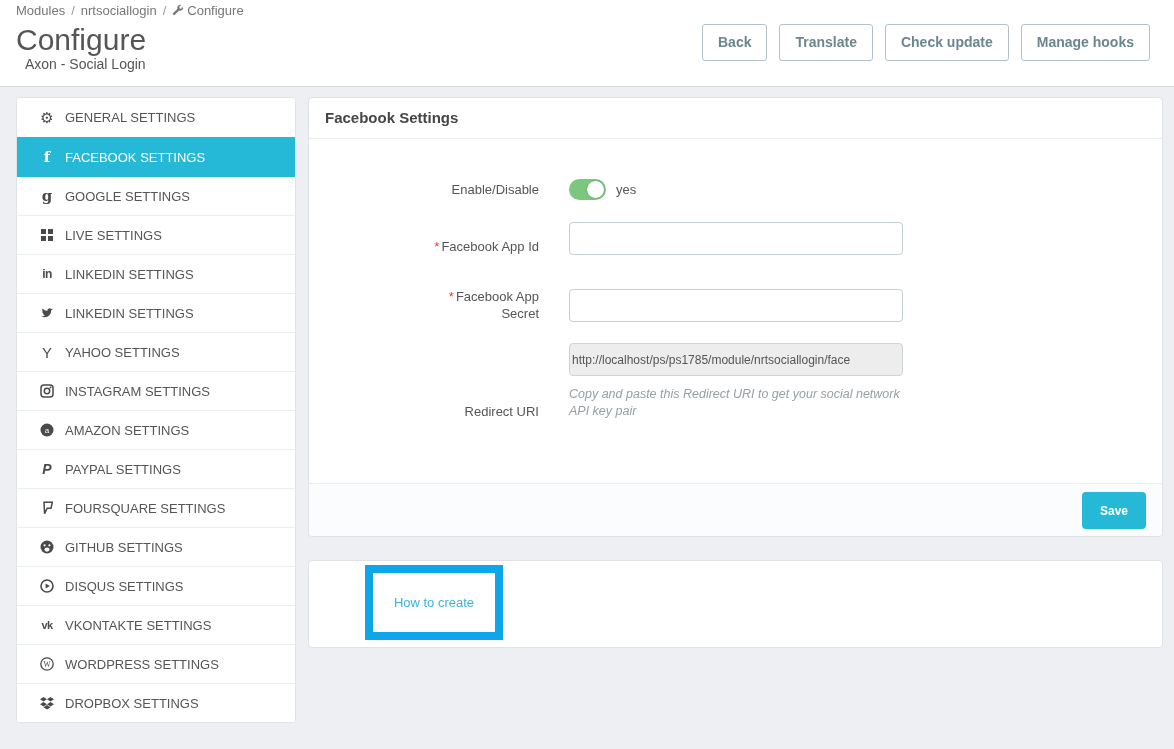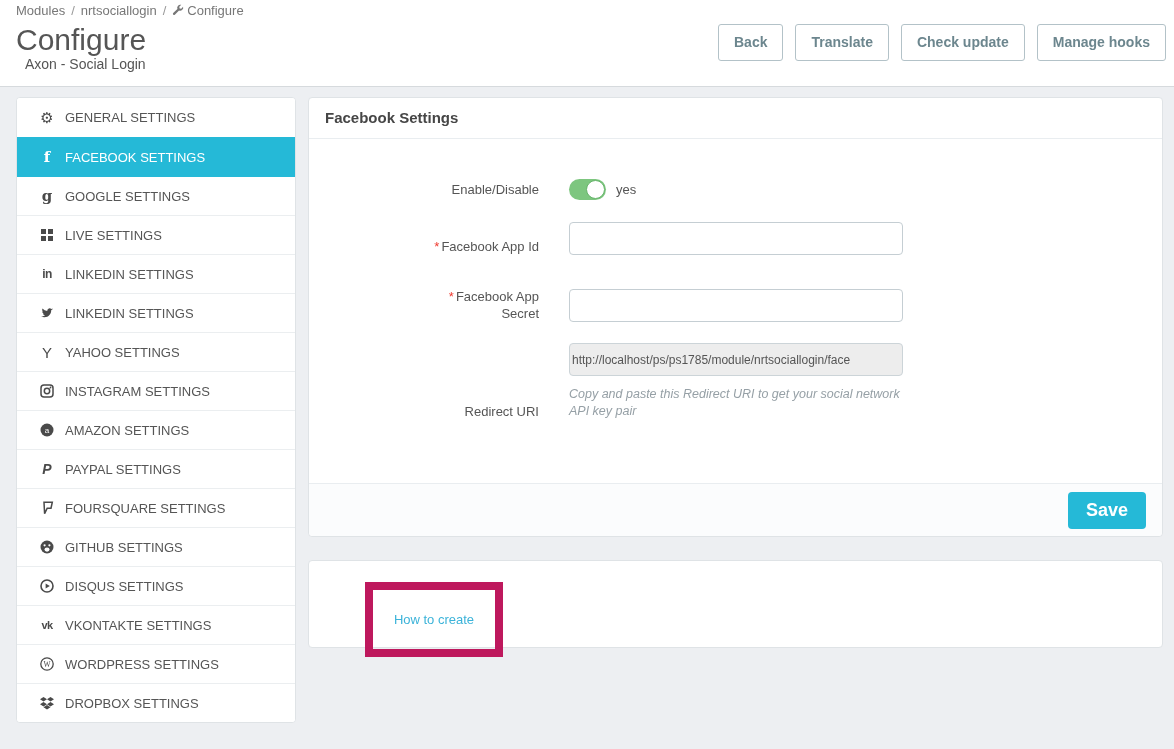--- a/index.html
+++ b/index.html
@@ -9,21 +9,21 @@
 
   
   .topbar { position:absolute; left:0; top:0; width:1174px; height:87px;
             background:#fff; border-bottom:1px solid #d6dadd; padding:2px 16px 0 16px; }
   .breadcrumb { font-size:13px; color:#777; line-height:17px; }
   .breadcrumb a { color:#777; text-decoration:none; }
   .crumb-sep { margin:0 6px; color:#999; }
   .crumb-current .wrench { margin-right:3px; vertical-align:-1px; }
   .page-title { font-size:30px; font-weight:400; color:#555; line-height:32px; margin-top:4px; }
   .page-subtitle { font-size:14px; color:#555; margin-left:9px; line-height:16px; }
-  .header-actions { position:absolute; right:8px; top:24px; display:flex; gap:12px; }
+  .header-actions { position:absolute; right:24px; top:24px; display:flex; gap:12px; }
   .hbtn { display:inline-block; height:37px; line-height:35px; padding:0 15px;
           background:#fff; border:1px solid #b3c2c8; border-radius:3px;
           color:#6c868e; font-size:14px; font-weight:700; text-decoration:none; cursor:pointer; }
 
   
   .side-nav { position:absolute; left:16px; top:97px; width:280px;
               background:#fff; border:1px solid #dfe3e6; border-radius:4px; overflow:hidden; }
   .side-item { height:39px; display:flex; align-items:center; padding-left:21px;
                font-size:13px; color:#555; cursor:pointer; background:#fff; }
   .side-item + .side-item { border-top:1px solid #ebeef0; }
@@ -68,26 +68,26 @@
   .toggle-wrap { display:flex; align-items:center; }
   .toggle { position:relative; width:37px; height:21px; background:#7dc67f;
             border-radius:11px; cursor:pointer; }
   .toggle .knob { position:absolute; top:1px; right:1px; width:19px; height:19px;
                   background:#fff; border:1px solid #66b46a; border-radius:50%; }
   .toggle-state { margin-left:10px; font-size:13px; color:#555; }
 
   .panel-foot { height:53px; background:#fbfcfd; border-top:1px solid #e9edf0;
                 border-radius:0 0 4px 4px; padding:8px 16px; display:flex; justify-content:flex-end; }
   .save-btn { height:37px; padding:0 18px; background:#25b9d7; color:#fff; border:none;
-              border-radius:4px; font-family:inherit; font-size:18px; font-weight:700; cursor:pointer; }
+              border-radius:4px; font-family:inherit; font-size:12px; font-weight:700; cursor:pointer; }
 
   
   .help-panel { margin-top:23px; height:88px; position:relative; }
-  .red-box { position:absolute; left:56px; top:21px; width:138px; height:75px;
-             border:8px solid #be185d; display:flex; align-items:center; justify-content:center; }
+  .red-box { position:absolute; left:56px; top:4px; width:138px; height:75px;
+             border:8px solid #0ea5e9; display:flex; align-items:center; justify-content:center; }
   .howto-link { color:#3bb3d9; font-size:13px; text-decoration:none; cursor:pointer; }
 
   svg { display:block; }
 </style>
 </head>
 <body>
 
 <div class="screen">
 
   <div class="topbar">

